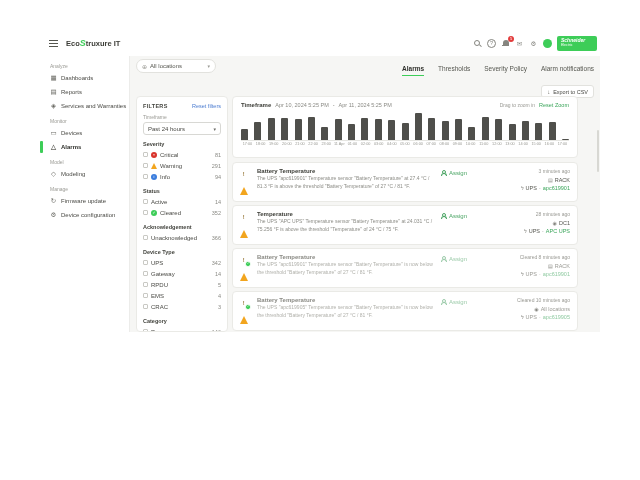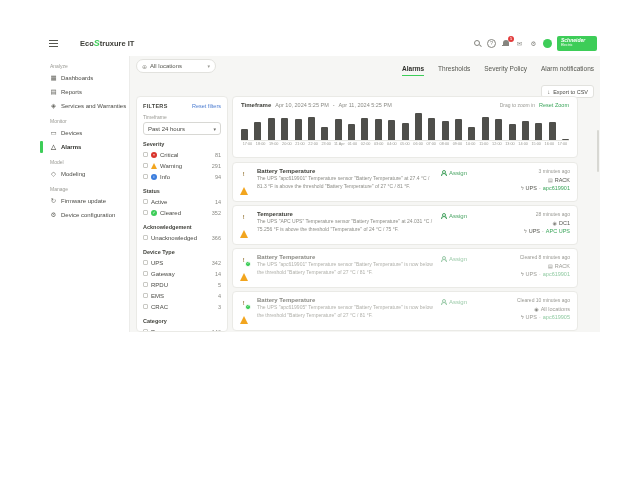--- a/index.html
+++ b/index.html
@@ -4,21 +4,21 @@
 <style>
   html,body{margin:0;padding:0;width:640px;height:480px;background:#fff;
     font-family:"Liberation Sans",sans-serif;overflow:hidden}
   *{box-sizing:border-box}
   #app{position:absolute;left:40px;top:30px;width:560px;height:302px;background:#fff}
 
   
   .topbar{position:absolute;left:0;top:0;width:560px;height:26px;background:#fff;display:flex;align-items:center}
   .hamburger{width:9px;height:7px;margin-left:9px;display:flex;flex-direction:column;justify-content:space-between;cursor:pointer}
   .hamburger span{display:block;height:1px;background:#55564f}
-  .logo{margin-left:22px;font-size:7.5px;font-weight:bold;color:#3c3d37;white-space:nowrap}
+  .logo{margin-left:8px;font-size:7.5px;font-weight:bold;color:#3c3d37;white-space:nowrap}
   .logo .s{color:#3dcd58;font-style:italic;font-size:9px}
   .topbar-right{position:absolute;right:3px;top:0;height:26px;display:flex;align-items:center;gap:5px}
   .tb-icon{position:relative;width:9px;height:9px;color:#85857f;font-size:6.5px;line-height:9px;text-align:center;cursor:pointer}
   .ico-search{position:relative}
   .ico-search::before{content:"";position:absolute;left:1px;top:1px;width:4px;height:4px;border:1px solid #85857f;border-radius:50%}
   .ico-search::after{content:"";position:absolute;left:6px;top:6px;width:2.5px;height:1px;background:#85857f;transform:rotate(45deg)}
   .ico-circle{border:1px solid #85857f;border-radius:50%;font-size:5.5px;line-height:7px}
   .ico-bell::before{content:"";position:absolute;left:1.5px;top:1px;width:6px;height:5px;background:#85857f;border-radius:3px 3px 0 0}
   .ico-bell::after{content:"";position:absolute;left:1px;top:6px;width:7px;height:1px;background:#85857f}
   .badge{position:absolute;top:-3px;right:-4px;min-width:6px;height:6px;background:#e23b3b;color:#fff;font-size:4px;line-height:6px;border-radius:3px;text-align:center;padding:0 .5px}

